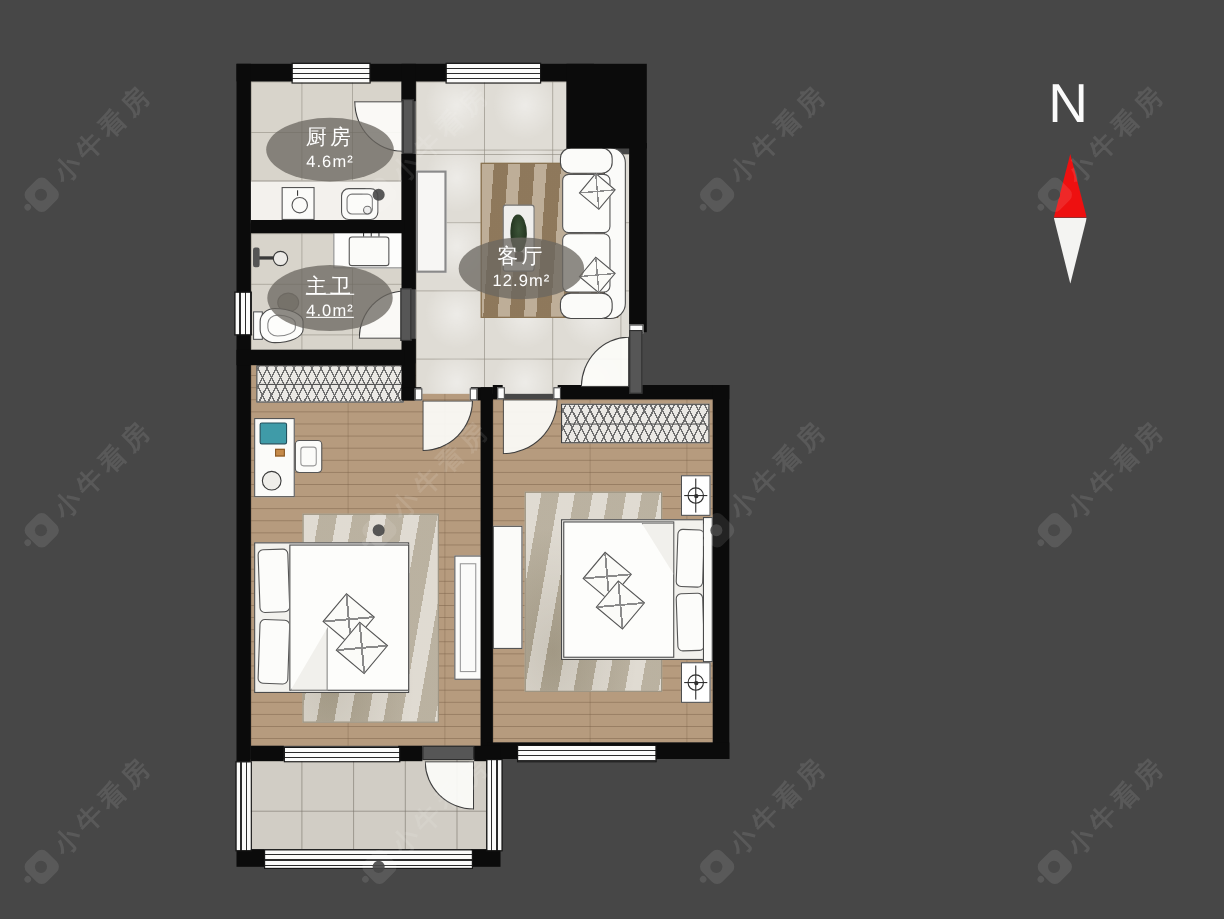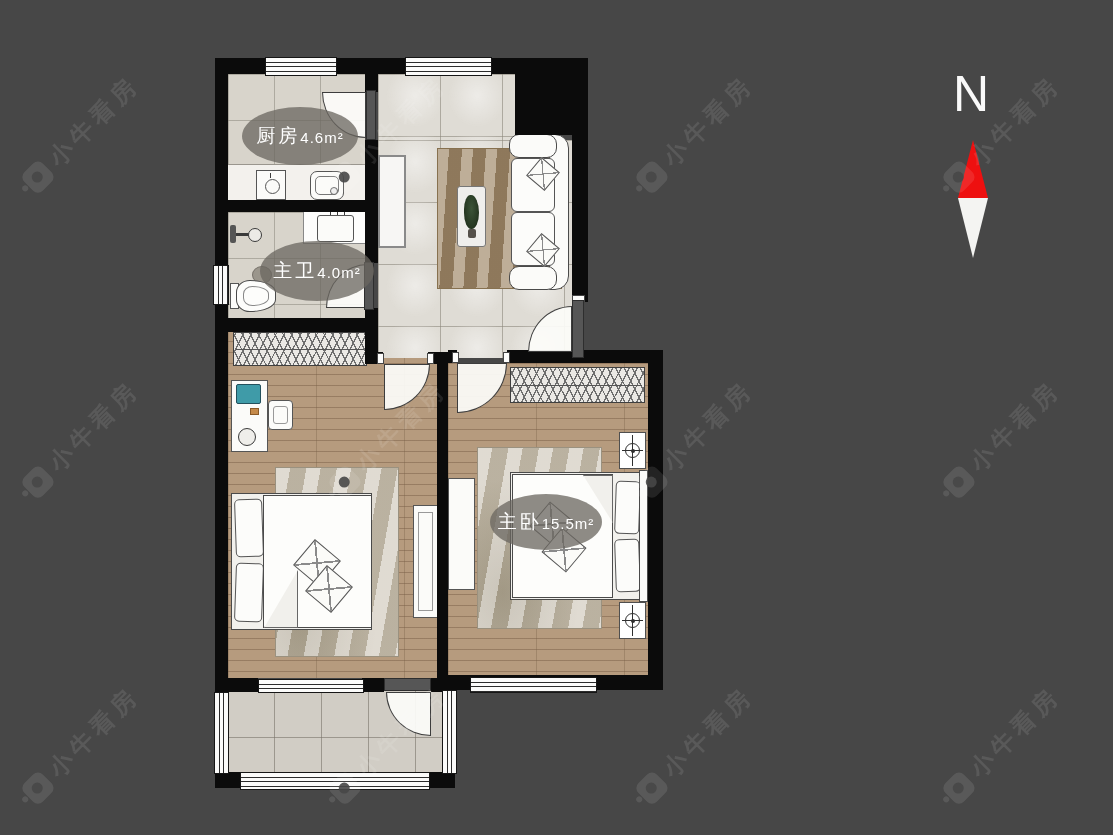--- a/index.html
+++ b/index.html
@@ -47,21 +47,21 @@
         linear-gradient(45deg, transparent 48%, #8a8a8a 48% 52%, transparent 52%),
         linear-gradient(-45deg, transparent 48%, #8a8a8a 48% 52%, transparent 52%);}
   .mattress{background:#fdfdfb;border:1.3px solid #4a4a4a;box-sizing:border-box;}
   .fold{background:#f1f0ec;border:1px solid #666;box-sizing:border-box;}
   .ac{background:#fff;border:1px solid #4f4f4f;box-sizing:border-box;}
   .ac-ring{position:absolute;left:50%;top:50%;width:13px;height:13px;margin:-7.5px 0 0 -7.5px;border:1.4px solid #2f2f2f;border-radius:50%;}
   .ac-ring::after{content:"";position:absolute;left:50%;top:50%;width:4px;height:4px;margin:-2px;background:#2f2f2f;border-radius:50%;}
   .ac-h{position:absolute;left:2px;right:2px;top:50%;height:1.3px;margin-top:-.65px;background:#2f2f2f;}
   .ac-v{position:absolute;top:2px;bottom:2px;left:50%;width:1.3px;margin-left:-.65px;background:#2f2f2f;}
   
-  .room-label{border-radius:50%;background:rgba(106,102,96,.76);color:#fff;display:flex;flex-direction:row;
+  .room-label{border-radius:50%;background:rgba(106,102,96,.76);color:#fff;display:flex;flex-direction:column;
         align-items:center;justify-content:center;text-align:left;z-index:20;}
   .rl-name{font-size:19px;letter-spacing:3px;line-height:1.1;}
   .rl-area{font-size:15px;margin-top:3px;letter-spacing:1px;}
   
   .wm{width:210px;height:40px;display:flex;align-items:center;gap:8px;transform:rotate(-45deg);
       color:rgba(255,255,255,.10);z-index:40;pointer-events:none;}
   .wm-logo{width:26px;height:26px;background:rgba(255,255,255,.10);border-radius:26%;position:relative;flex:0 0 26px;}
   .wm-logo::before{content:"";position:absolute;left:-7px;top:9px;width:6px;height:6px;border-radius:50%;background:rgba(255,255,255,.10);}
   .wm-logo::after{content:"";position:absolute;left:7px;top:7px;width:11px;height:11px;border-radius:50%;background:rgba(71,71,71,.9);}
   .wm-text{font-size:24px;letter-spacing:5px;white-space:nowrap;font-weight:bold;}
@@ -209,27 +209,27 @@
   <div class="abs jamb" style="left:452px;top:352px;width:7px;height:11px;"></div>
   <div class="abs jamb" style="left:503px;top:352px;width:7px;height:11px;"></div>
   <div class="abs pie" style="left:457px;top:363px;width:50px;height:50px;border-radius:0 0 100% 0;"></div>
   <div class="abs leaf" style="left:384px;top:678px;width:47px;height:13px;"></div>
   <div class="abs pie" style="left:386px;top:692px;width:45px;height:44px;border-radius:0 0 0 100%;"></div>
 
   <div class="abs room-label" style="left:242px;top:107px;width:116px;height:58px;">
     <div class="rl-name">厨房</div>
     <div class="rl-area">4.6m²</div>
   </div>
-  <div class="abs room-label" style="left:260px;top:241px;width:114px;height:60px;">
+  <div class="abs room-label" style="left:243px;top:241px;width:114px;height:60px;text-decoration:underline;">
     <div class="rl-name">主卫</div>
     <div class="rl-area">4.0m²</div>
   </div>
-  <div class="abs room-label" style="left:490px;top:494px;width:112px;height:56px;">
-    <div class="rl-name">主卧</div>
-    <div class="rl-area">15.5m²</div>
+  <div class="abs room-label" style="left:417px;top:216px;width:114px;height:56px;">
+    <div class="rl-name">客厅</div>
+    <div class="rl-area">12.9m²</div>
   </div>
 
   <div class="abs compass-n" style="left:953px;top:65px;">N</div>
   <div class="abs tri" style="left:958px;top:140px;width:30px;height:58px;background:#ee1010;clip-path:polygon(50% 0,100% 100%,0 100%);"></div>
   <div class="abs tri" style="left:958px;top:198px;width:30px;height:60px;background:#f4f4f2;clip-path:polygon(0 0,100% 0,50% 100%);"></div>
 
   <div class="abs wm" style="left:-2px;top:92px;">
       <span class="wm-logo"></span>
       <span class="wm-text">小牛看房</span>
     </div>

